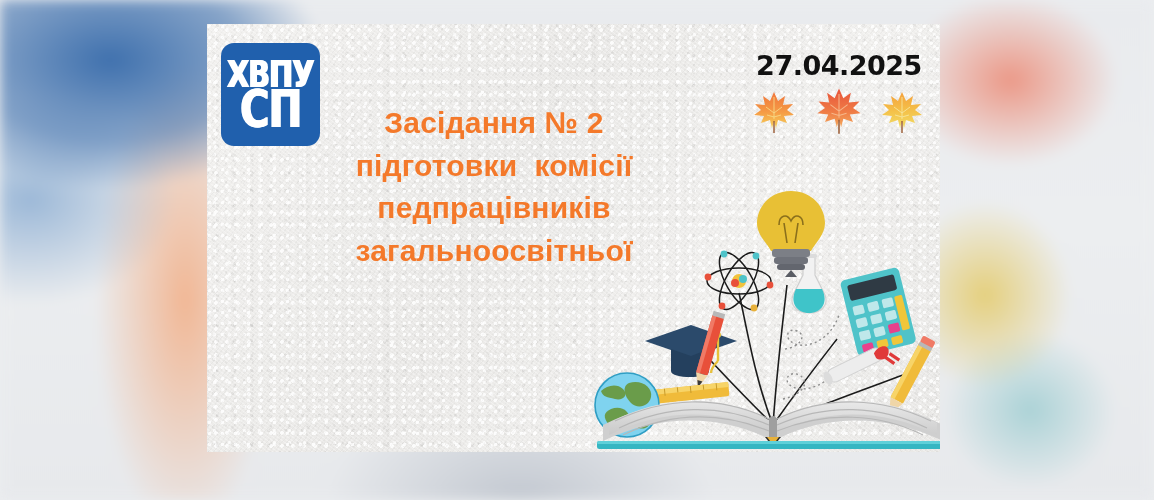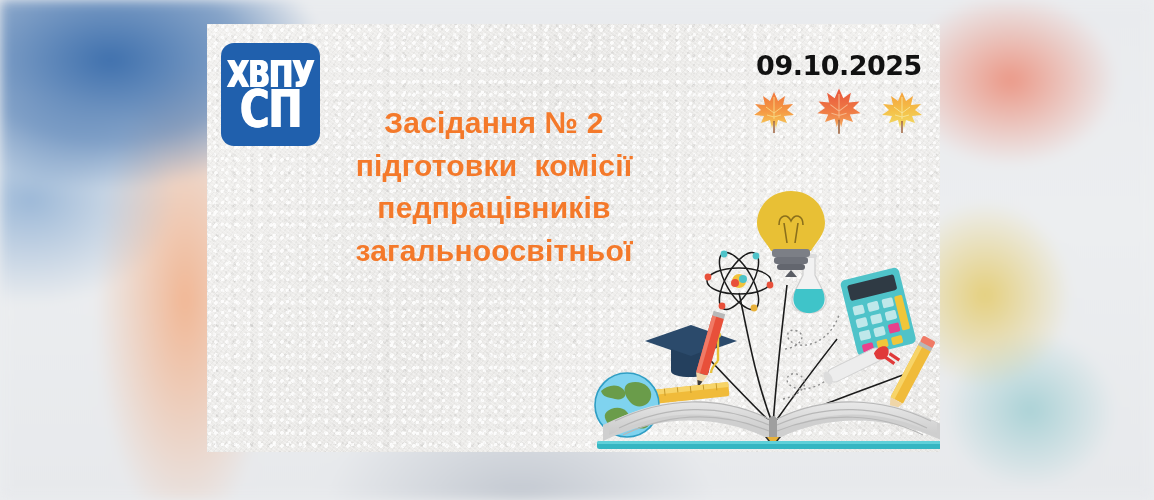--- a/index.html
+++ b/index.html
@@ -99,21 +99,21 @@
   </div>
 
   <div id="title">
     <span class="ln">Засідання № 2</span>
     <span class="ln">підготовки  комісії</span>
     <span class="ln">педпрацівників</span>
     <span class="ln">загальноосвітньої</span>
   </div>
 
   <div id="dateBlock">
-    <div id="dateText">09.10.2025</div>
+    <div id="dateText">27.04.2025</div>
     <div id="leaves">
       <svg viewBox="0 0 190 48" xmlns="http://www.w3.org/2000/svg" aria-hidden="true">
         <defs>
           <linearGradient id="lfA" x1="0" y1="0" x2="0" y2="1">
             <stop offset="0%" stop-color="#f0763c"></stop>
               <stop offset="55%" stop-color="#f59a45"></stop>
               <stop offset="100%" stop-color="#f6d05a"></stop>
           </linearGradient>
           <linearGradient id="lfB" x1="0" y1="0" x2="0" y2="1">
             <stop offset="0%" stop-color="#e8543a"></stop>

